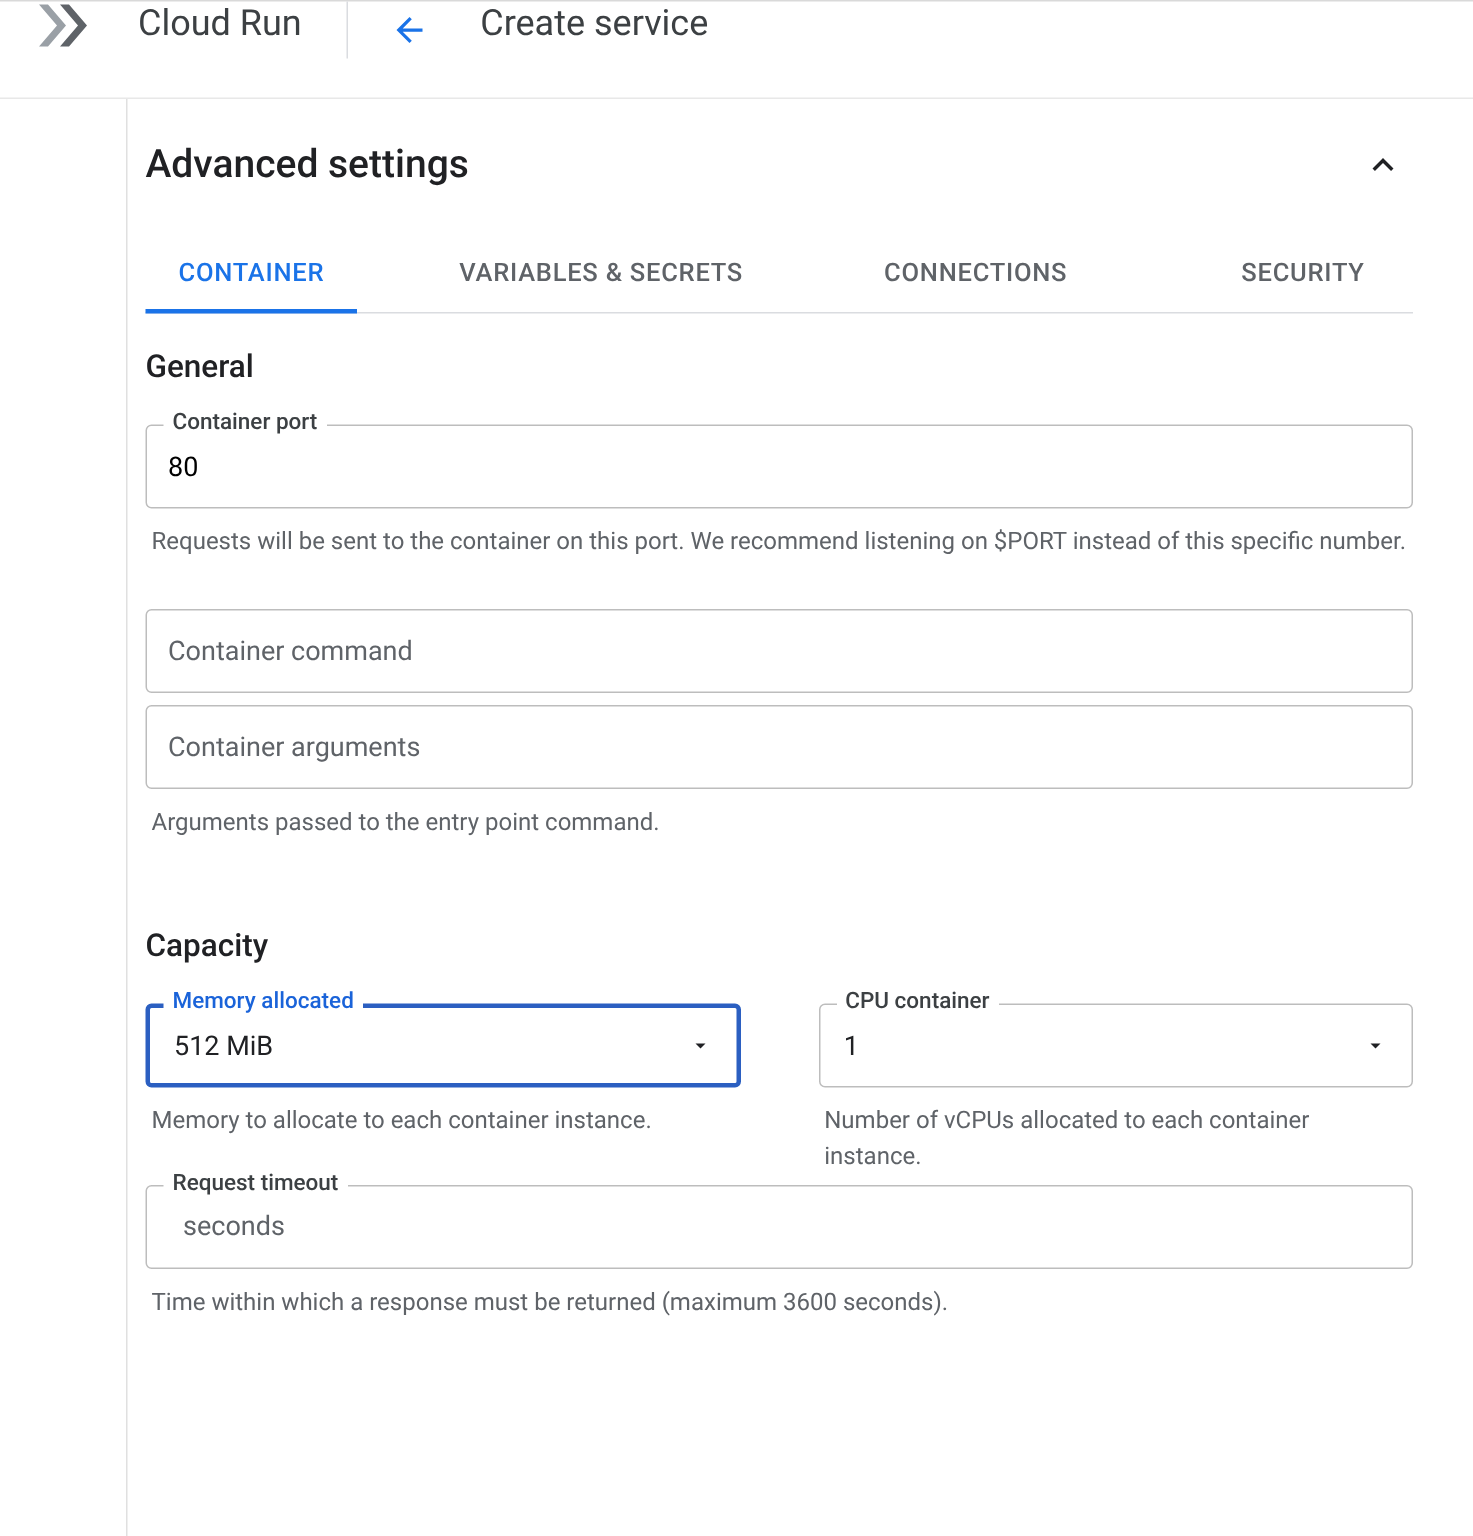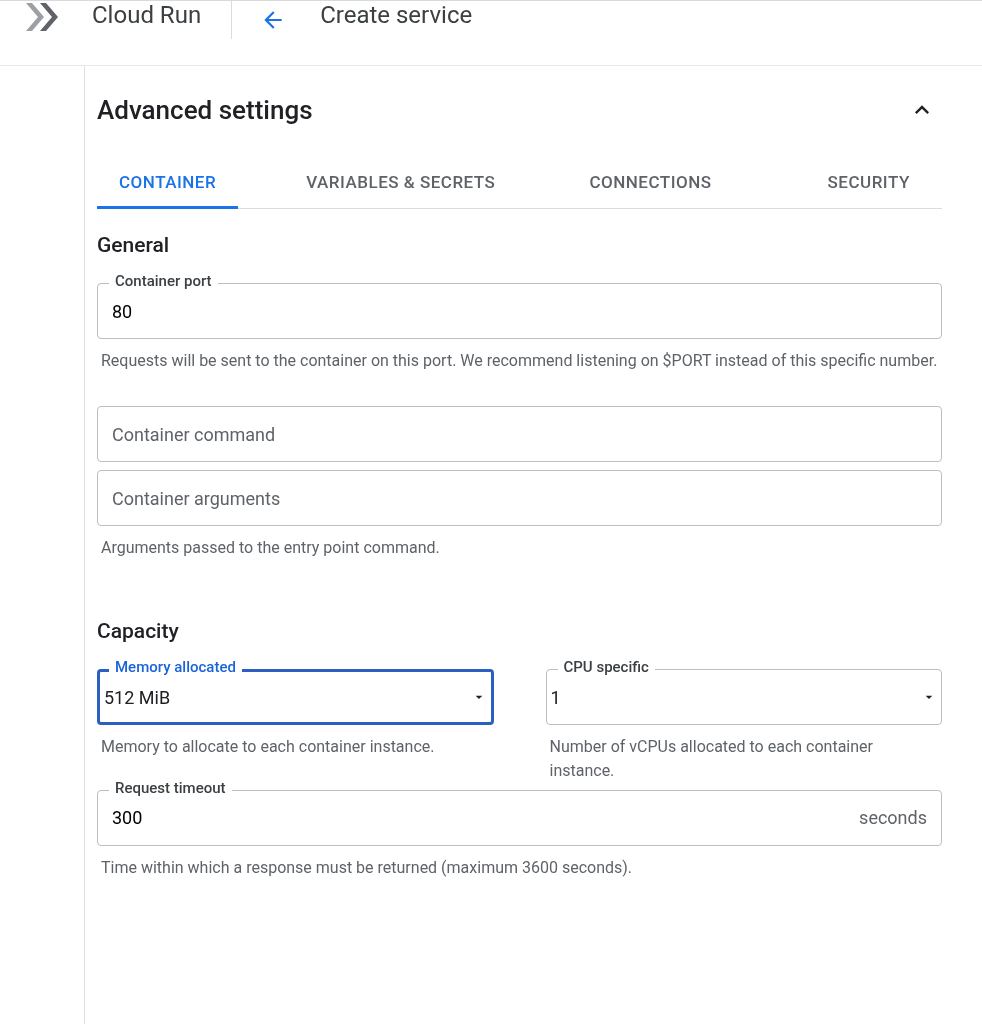--- a/index.html
+++ b/index.html
@@ -135,21 +135,21 @@
     margin: 10px 4px 34px 4px;
     line-height: 1.45;
   }
   .select-box {
     border: 1px solid #bdbdbd;
     border-radius: 4px;
     height: 56px;
     display: flex;
     align-items: center;
     justify-content: space-between;
-    padding: 0 4px;
+    padding: 0 16px;
     cursor: pointer;
     background: #fff;
   }
   .select-box .value {
     font-size: 18px;
     color: #202124;
   }
   .select-box.focused {
     border: 3px solid #2b5fc1;
   }
@@ -240,35 +240,34 @@
         <span class="value">512 MiB</span>
         <span>
           <svg width="16" height="16" viewBox="0 0 24 24">
               <path fill="#202124" d="M7 10l5 5 5-5H7z"></path>
             </svg>
         </span>
       </div>
       <div class="helper" style="margin-bottom:20px">Memory to allocate to each container instance.</div>
     </div>
     <div class="col">
-      <span class="float-label">CPU specific</span>
+      <span class="float-label">CPU container</span>
       <div class="select-box">
         <span class="value">1</span>
         <span>
           <svg width="16" height="16" viewBox="0 0 24 24">
               <path fill="#202124" d="M7 10l5 5 5-5H7z"></path>
             </svg>
         </span>
       </div>
       <div class="helper" style="margin-bottom:8px">Number of vCPUs allocated to each container instance.</div>
     </div>
   </div>
 
   <div class="field">
     <span class="float-label">Request timeout</span>
     <div class="field-box">
-      <input type="text" value="300" style="">
       <span class="suffix">seconds</span>
     </div>
   </div>
   <div class="helper">Time within which a response must be returned (maximum 3600 seconds).</div>
 
 </div>
 
 </body></html>

